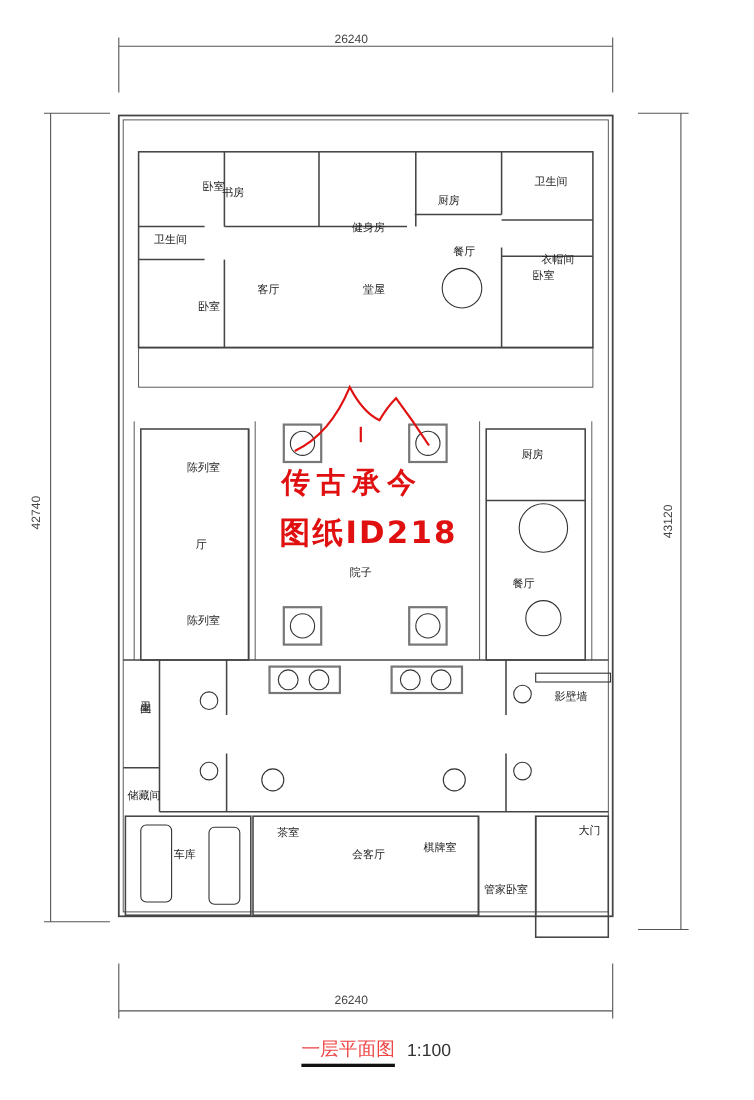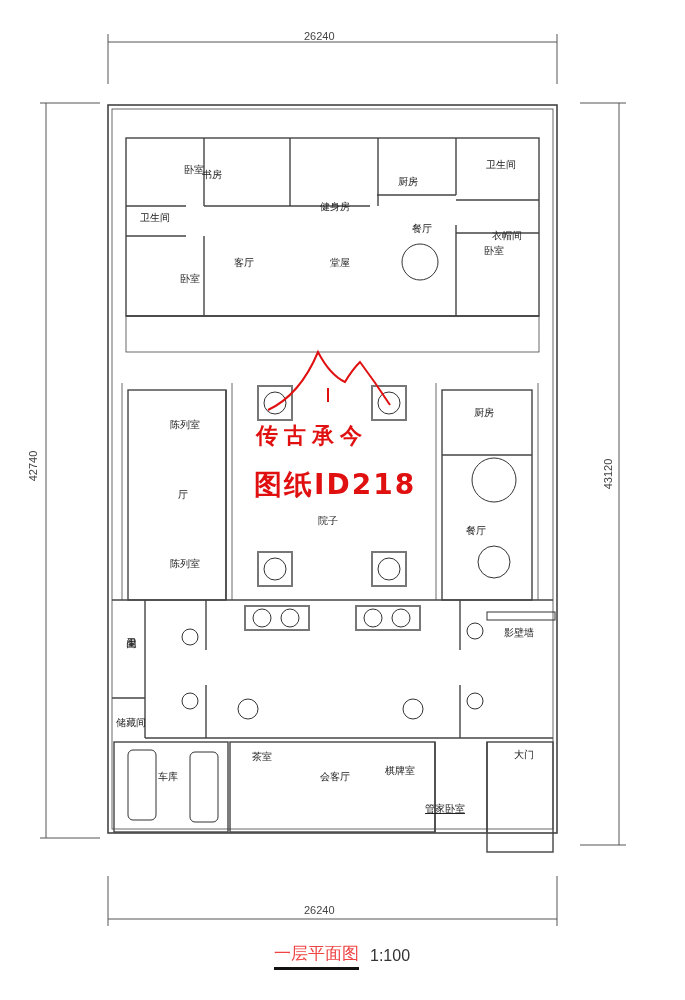--- a/index.html
+++ b/index.html
@@ -147,24 +147,24 @@
 <div class="abs lbl" style="left:318px;top:514px;">院子</div>
 <div class="abs lbl" style="left:474px;top:406px;">厨房</div>
 <div class="abs lbl" style="left:466px;top:524px;">餐厅</div>
 <div class="abs lbl" style="left:124px;top:630px;writing-mode:vertical-rl;">卫生间</div>
 <div class="abs lbl" style="left:116px;top:716px;">储藏间</div>
 <div class="abs lbl" style="left:504px;top:626px;">影壁墙</div>
 <div class="abs lbl" style="left:158px;top:770px;">车库</div>
 <div class="abs lbl" style="left:252px;top:750px;">茶室</div>
 <div class="abs lbl" style="left:320px;top:770px;">会客厅</div>
 <div class="abs lbl" style="left:385px;top:764px;">棋牌室</div>
-<div class="abs lbl" style="left:425px;top:802px;text-decoration:underline;">管家卧室</div>
-<div class="abs lbl" style="left:514px;top:748px;">大门</div>
+<div class="abs lbl" style="left:440px;top:802px;">管家卧室</div>
+<div class="abs lbl" style="left:526px;top:748px;">大门</div>
 
-<div class="abs wm" style="left:256px;top:421px;font-size:22px;letter-spacing:6px;">传古承今</div>
+<div class="abs wm" style="left:256px;top:421px;font-size:26px;letter-spacing:6px;">传古承今</div>
 <div class="abs wm" style="left:254px;top:466px;font-size:28px;letter-spacing:2px;">图纸ID218</div>
 <svg width="685" height="1000" viewBox="0 0 685 1000" style="pointer-events:none;">
   <g stroke="#e01010" stroke-width="2" fill="none">
     <path d="M268 410 Q300 395 318 352 Q330 375 345 382 Q352 370 360 362 Q375 382 390 405"></path>
     <line x1="328" y1="388" x2="328" y2="402"></line>
   </g>
 </svg>
 
 <div class="abs title" style="left:274px;top:942px;border-bottom:3px solid #111;padding-bottom:2px;">一层平面图</div>
 <div class="abs scale" style="left:370px;top:947px;">1:100</div>

